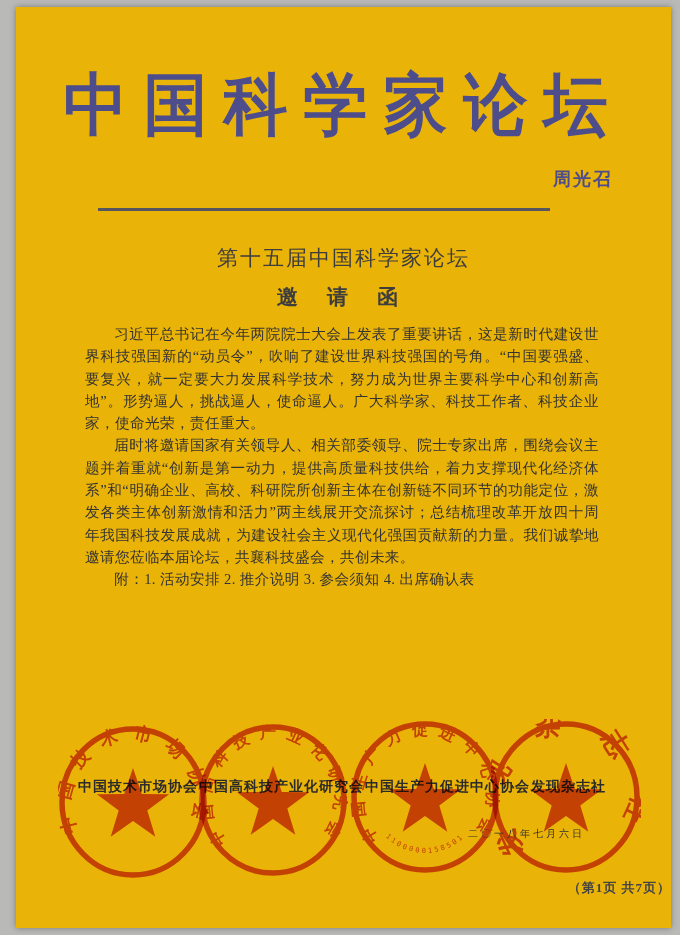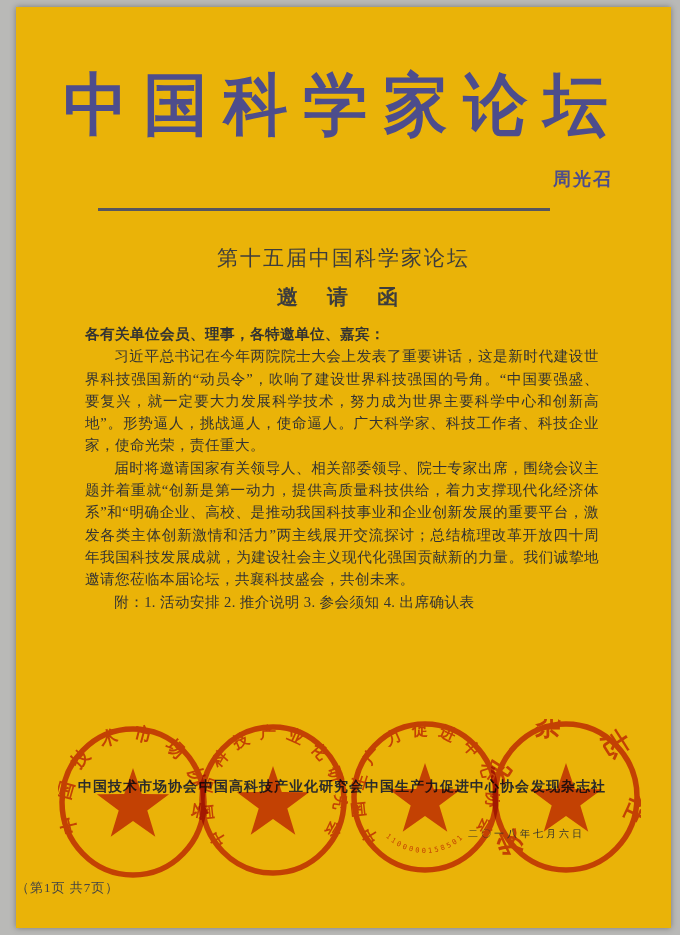--- a/index.html
+++ b/index.html
@@ -71,41 +71,40 @@
   .org-name{
     font-size:14px;font-weight:700;color:#2b2b2b;
     letter-spacing:1px;white-space:nowrap;
   }
   .date-line{
     position:absolute;top:820px;right:86px;
     font-size:10px;color:#2f2f2f;letter-spacing:3px;z-index:4;
   }
   .page-footer{
     position:absolute;top:872px;left:0;width:100%;
-    text-align:left;font-size:13px;color:#444;letter-spacing:1px;
+    text-align:right;font-size:13px;color:#444;letter-spacing:1px;font-weight:bold;
   }
   .ring-text{fill:#d0452f;font-weight:700;font-family:"Liberation Serif","DejaVu Serif",serif;}
   .serial-text{fill:#d0452f;font-family:"DejaVu Sans Mono",monospace;}
 </style>
 </head>
 <body>
 
 <div class="paper">
 
   <div class="masthead">中国科学家论坛</div>
   <div class="signature">周光召</div>
   <div class="rule"></div>
 
   <div class="doc-title">第十五届中国科学家论坛</div>
   <div class="doc-subtitle">邀 请 函</div>
 
   <div class="body-text">
-    <p class="salutation">各有关单位会员、理事，各特邀单位、嘉宾：</p>
     <p>习近平总书记在今年两院院士大会上发表了重要讲话，这是新时代建设世界科技强国新的“动员令”，吹响了建设世界科技强国的号角。“中国要强盛、要复兴，就一定要大力发展科学技术，努力成为世界主要科学中心和创新高地”。形势逼人，挑战逼人，使命逼人。广大科学家、科技工作者、科技企业家，使命光荣，责任重大。</p>
-    <p>届时将邀请国家有关领导人、相关部委领导、院士专家出席，围绕会议主题并着重就“创新是第一动力，提供高质量科技供给，着力支撑现代化经济体系”和“明确企业、高校、是推动我国科技事业和企业创新发展的重要平台，激发各类主体创新激情和活力”两主线展开交流探讨；总结梳理改革开放四十周年我国科技发展成就，为建设社会主义现代化强国贡献新的力量。我们诚挚地邀请您莅临本届论坛，共襄科技盛会，共创未来。</p>
+    <p>届时将邀请国家有关领导人、相关部委领导、院士专家出席，围绕会议主题并着重就“创新是第一动力，提供高质量科技供给，着力支撑现代化经济体系”和“明确企业、高校、科研院所创新主体在创新链不同环节的功能定位，激发各类主体创新激情和活力”两主线展开交流探讨；总结梳理改革开放四十周年我国科技发展成就，为建设社会主义现代化强国贡献新的力量。我们诚挚地邀请您莅临本届论坛，共襄科技盛会，共创未来。</p>
     <p class="attachment">附：1. 活动安排  2. 推介说明  3. 参会须知  4. 出席确认表</p>
   </div>
 
   <div class="org-row">
     <span class="org-name">中国技术市场协会</span>
     <span class="org-name">中国高科技产业化研究会</span>
     <span class="org-name">中国生产力促进中心协会</span>
     <span class="org-name">发现杂志社</span>
   </div>
 

